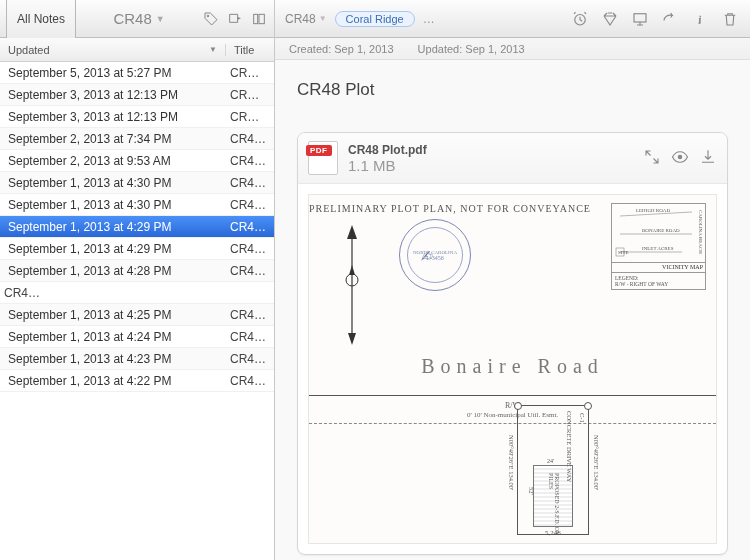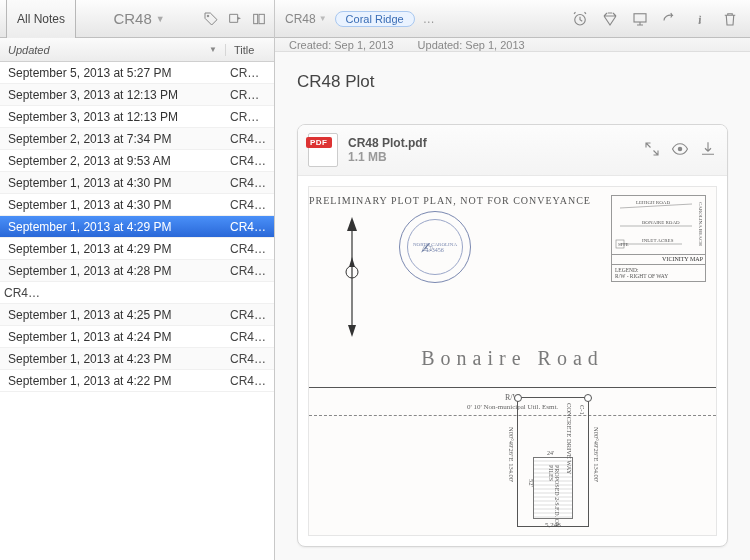--- a/index.html
+++ b/index.html
@@ -7,49 +7,49 @@
   .app { display: flex; width: 100%; height: 100%; }
   
   .sidebar { width: 275px; min-width: 275px; border-right: 1px solid #c8c8c8; display: flex; flex-direction: column; background: #fff; }
   .sb-toolbar { height: 38px; background: linear-gradient(#fdfdfd,#e6e6e6); border-bottom: 1px solid #bfbfbf; display: flex; align-items: center; padding: 0 6px; gap: 4px; }
   .pill { background: linear-gradient(#fdfdfd,#eaeaea); border: 1px solid #b8b8b8; border-radius: 4px; padding: 18px 10px; font-size: 12px; color: #444; box-shadow: 0 1px 0 #fff inset; cursor: pointer; white-space: nowrap; }
   .nb-name { flex: 1; text-align: center; font-size: 15px; color: #888; display: flex; align-items: center; justify-content: center; gap: 4px; }
   .nb-name .chev { font-size: 9px; color: #aaa; }
   .sb-icons { display: flex; gap: 6px; color: #888; }
   .sb-icons .ico { width: 18px; height: 18px; display: flex; align-items: center; justify-content: center; cursor: pointer; }
   .list-header { height: 24px; background: linear-gradient(#fbfbfb,#ececec); border-bottom: 1px solid #cfcfcf; display: flex; align-items: center; font-size: 11px; color: #555; }
-  .lh-updated { flex: 1; padding: 0 8px; border-right: 1px solid #d6d6d6; display:flex; align-items:center; justify-content:space-between;font-style:italic; }
+  .lh-updated { flex: 1; padding: 0 8px; border-right: 1px solid #d6d6d6; display:flex; align-items:center; justify-content:space-between; }
   .lh-updated .sort { font-size: 8px; color: #888; }
   .lh-title { width: 48px; padding: 0 8px; }
   .note-list { flex: 1; overflow: auto; }
   .note-row { display: flex; align-items: center; height: 22px; border-bottom: 1px solid #f0f0f0; font-size: 12px; color: #333; cursor: pointer; gap: 13px; }
   .note-row:nth-child(even){ background:#fafafa; }
   .nr-date { flex: 1; padding: 0 8px; overflow: hidden; white-space: nowrap; text-overflow: ellipsis; }
   .nr-title { width: 48px; padding: 0 6px 0 4px; overflow: hidden; white-space: nowrap; text-overflow: ellipsis; color:#444;}
   .note-row.selected { background: linear-gradient(#4a90f8,#2a68d8); color: #fff; }
   .note-row.selected .nr-title { color:#fff; }
   
   .main { flex: 1; display: flex; flex-direction: column; background: #f9f9f9; }
   .m-toolbar { height: 38px; background: linear-gradient(#fdfdfd,#e6e6e6); border-bottom: 1px solid #bfbfbf; display: flex; align-items: center; padding: 0 10px; gap: 8px; }
   .crumb { font-size: 12px; color: #888; display:flex; align-items:center; gap:3px;}
   .crumb .chev { font-size:8px; color:#bbb; }
   .tag-chip { background: #eaf3ff; border: 1px solid #a9c8f0; border-radius: 10px; padding: 1px 10px; font-size: 11px; color: #3a6db5; }
   .ellips { color:#999; font-size:12px; }
   .m-spacer { flex:1; }
   .m-icons { display:flex; gap:10px; color:#888; }
   .m-icons .ico { width:20px; height:20px; display:flex; align-items:center; justify-content:center; cursor:pointer; }
-  .meta-bar { height: 14px; border-bottom: 1px solid #dedede; background: linear-gradient(#f6f6f6,#efefef); display:flex; align-items:center; padding: 0 14px; gap: 24px; font-size: 11px; color: #888; }
+  .meta-bar { height: 22px; border-bottom: 1px solid #dedede; background: linear-gradient(#f6f6f6,#efefef); display:flex; align-items:center; padding: 0 14px; gap: 24px; font-size: 11px; color: #888; }
   .note-body { flex:1; overflow:auto; padding: 20px 22px; }
   .note-title { font-size: 17px; color:#444; font-weight: normal; margin-bottom: 32px; }
   .attach { border:1px solid #d6d6d6; border-radius:8px; background:#fff; box-shadow: 0 1px 2px rgba(0,0,0,.06); overflow:hidden; }
   .att-head { display:flex; align-items:center; padding: 8px 10px; gap:10px; border-bottom:1px solid #e8e8e8; background:linear-gradient(#fcfcfc,#f4f4f4); }
   .pdf-badge { width:30px; height:34px; background:#fff; border:1px solid #ccc; border-radius:2px; position:relative; }
   .pdf-badge::before { content:"PDF"; position:absolute; top:3px; left:-3px; background:#d33; color:#fff; font-size:8px; font-weight:bold; padding:1px 4px; border-radius:2px; letter-spacing:.5px;}
   .att-name { font-size:12px; font-weight:bold; color:#555;}
-  .att-size { font-size:12px; color:#999;font-weight:bold;}
+  .att-size { font-size:15px; color:#999;}
   .att-spacer{flex:1;}
   .att-icons{display:flex; gap:10px; color:#888;}
   .att-icons .ico{cursor:pointer;}
   .preview { padding:10px; }
   .plot { position:relative; height: 350px; border:1px solid #e6e6e6; background:#fdfcfb; font-family: Georgia, 'Times New Roman', serif; overflow:hidden;}
   .plot .hdr { text-align:left; font-size:10px; letter-spacing:1px; padding-top:8px; color:#555;}
   .plot .vicinity { position:absolute; top:8px; right:10px; width:95px; border:1px solid #999; font-size:6px; line-height:1.1;}
   .plot .vicinity .box{height:58px; position:relative;}
   .plot .vicinity .lbl{position:absolute; font-size:5px; color:#555;}
   .plot .vicinity .cap{border-top:1px solid #999; text-align:right; padding:1px 2px; font-size:6px;}

